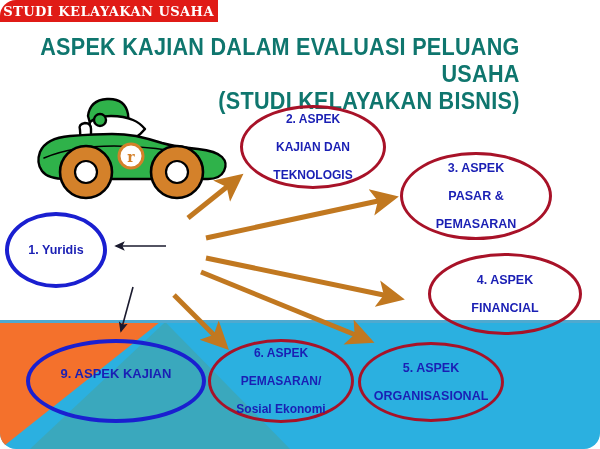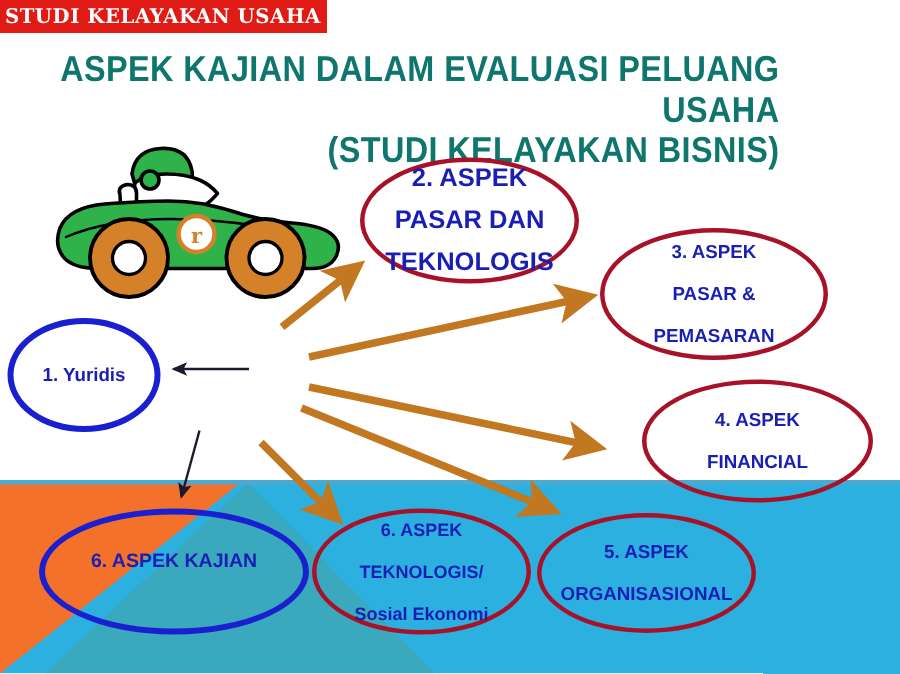--- a/index.html
+++ b/index.html
@@ -2,20 +2,21 @@
 <html><head>
 <meta charset="utf-8">
 <style>
   html,body{margin:0;padding:0;background:#ffffff;}
   #stage{
     position:relative;
     width:600px;height:449px;
     overflow:hidden;
     background:#ffffff;
     font-family:"Liberation Sans", sans-serif;
+    border-radius:16px;
   }
 
   
   #bg-layer{position:absolute;inset:0;}
   .bg-bottom-cyan{
     position:absolute;left:0;top:322px;width:600px;height:127px;
     background:#2bb0e0;
   }
   .bg-bottom-orange{
     position:absolute;left:0;top:322px;width:160px;height:127px;
@@ -72,21 +73,21 @@
     color:#1a1fb4;
     line-height:14px;
     box-sizing:border-box;
     border-radius:50%;
   }
   .node span{display:block;width:100%;}
   .node.red{border:3px solid #a81228;}
   .node.blue{border:4px solid #1a1fd0;}
 
   #node1{left:5px;  top:212px; width:102px;height:76px; font-size:12.5px;}
-  #node2{left:240px;top:105px; width:146px;height:84px; font-size:17px;}
+  #node2{left:240px;top:105px; width:146px;height:84px; font-size:12px;}
   #node3{left:400px;top:152px; width:152px;height:88px; font-size:12.5px;}
   #node4{left:428px;top:253px; width:154px;height:82px; font-size:12.5px;}
   #node5{left:358px;top:342px; width:146px;height:80px; font-size:12.5px;}
   #node6{left:208px;top:339px; width:146px;height:84px; font-size:12px;}
   #node7{left:26px; top:339px; width:180px;height:84px; font-size:13px;}
 
   
   #car{position:absolute;left:28px;top:80px;width:210px;height:125px;}
 </style>
 </head>
@@ -168,21 +169,21 @@
 
   <div class="node blue" id="node1">
     <span>
       <span>1. Yuridis</span>
     </span>
   </div>
 
   <div class="node red" id="node2">
     <span>
       <span>2. ASPEK</span><br>
-      <span>PASAR DAN</span><br>
+      <span>KAJIAN DAN</span><br>
       <span>TEKNOLOGIS</span>
     </span>
   </div>
 
   <div class="node red" id="node3">
     <span>
       <span>3. ASPEK</span><br>
       <span>PASAR  &amp;</span><br>
       <span>PEMASARAN</span>
     </span>
@@ -198,24 +199,24 @@
   <div class="node red" id="node5">
     <span>
       <span>5. ASPEK</span><br>
       <span>ORGANISASIONAL</span>
     </span>
   </div>
 
   <div class="node red" id="node6">
     <span>
       <span>6. ASPEK</span><br>
-      <span>TEKNOLOGIS/</span><br>
+      <span>PEMASARAN/</span><br>
       <span>Sosial Ekonomi</span>
     </span>
   </div>
 
   <div class="node blue" id="node7">
     <span>
-      <span>6. ASPEK KAJIAN</span><br>
+      <span>9. ASPEK KAJIAN</span><br>
     </span>
   </div>
 
 </div>
 
 </body></html>

